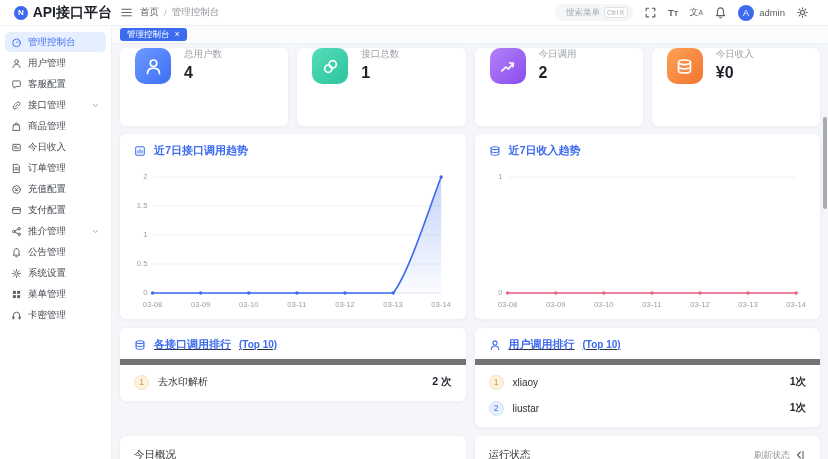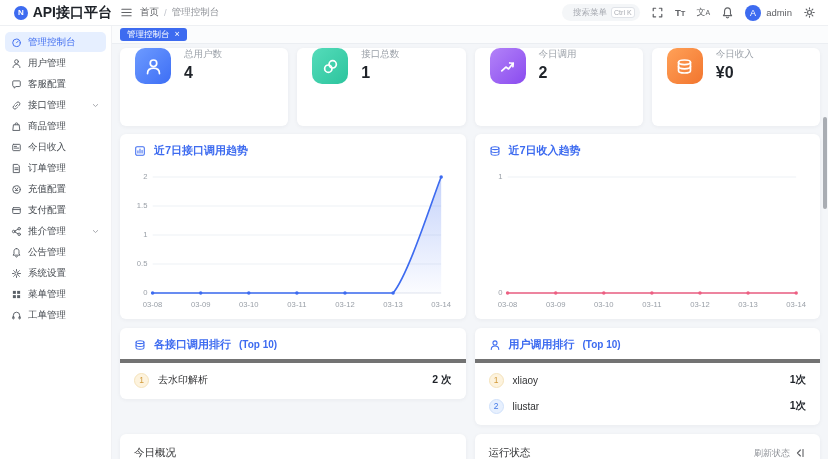--- a/index.html
+++ b/index.html
@@ -11,21 +11,21 @@
   .logo-area { width:112px; display:flex; align-items:center; gap:5px; padding-left:14px; flex:none; }
   .logo-circle { width:14px; height:14px; border-radius:50%; background:#3d6bf0; color:#fff; font-size:8px; font-weight:bold; display:flex; align-items:center; justify-content:center; }
   .app-title { font-size:14px; font-weight:bold; color:#1f2329; white-space:nowrap; }
   .crumb-wrap { display:flex; align-items:flex-start; gap:7px; margin-left:8px; flex:1; }
   .hicon { width:13px; height:13px; color:#606266; display:inline-flex; }
   .hicon svg { width:100%; height:100%; }
   .breadcrumb { display:flex; align-items:center; gap:5px; font-size:9.5px; }
   .crumb-home { color:#606266; }
   .crumb-sep { color:#c0c4cc; }
   .crumb-cur { color:#909399; }
-  .header-right { display:flex; align-items:center; gap:11px; padding-right:12px; }
+  .header-right { display:flex; align-items:center; gap:11px; padding-right:19px; }
   .search-box { display:flex; align-items:center; gap:4px; background:#f4f6f8; border-radius:10px; height:17px; padding:0 6px 0 7px; width:78px; }
   .search-box .hicon { width:10px; height:10px; color:#909399; }
   .search-ph { font-size:8.5px; color:#a8abb2; white-space:nowrap; }
   .search-kbd { font-size:7px; color:#a8abb2; border:1px solid #e0e3e8; background:#fff; border-radius:3px; padding:0 2px; line-height:9px; white-space:nowrap; }
   .tt-icon { font-size:9.5px; color:#606266; font-weight:bold; }
   .trans-icon { font-size:9px; color:#606266; }
   .avatar-wrap { display:flex; align-items:center; gap:5px; }
   .avatar { width:16px; height:16px; border-radius:50%; background:#3d6bf0; color:#fff; font-size:9px; display:flex; align-items:center; justify-content:center; }
   .user-name { font-size:9.5px; color:#606266; }
 
@@ -61,21 +61,21 @@
   .half { flex:1; }
   .card-head { display:flex; align-items:center; gap:8px; padding:9px 14px 7px 14px; }
   .card-head .cicon { width:12px; height:12px; color:#3d6bf0; display:inline-flex; flex:none; }
   .card-head .cicon svg { width:100%; height:100%; }
   .card-title { font-size:11px; font-weight:bold; color:#3d6bf0; }
   .card-suffix { font-size:10px; font-weight:bold; color:#3d6bf0; }
   .chart-body { padding:0 10px 6px 6px; }
   .chart-svg { display:block; width:100%; height:148px; }
 
   
-  .rank-head { border-bottom:4px solid #737373; }
+  .rank-head { border-bottom:6px solid #737373;text-decoration:underline; }
   .rank-list { padding:4px 0 6px 0; }
   .rank-row { display:flex; align-items:center; height:26px; padding:0 14px; }
   .rank-badge { width:15px; height:15px; border-radius:50%; font-size:8.5px; display:flex; align-items:center; justify-content:center; flex:none; }
   .rank-badge.r1 { background:#fdf3de; border:1px solid #f5e3bb; color:#d29a3a; }
   .rank-badge.r2 { background:#e7f0fe; border:1px solid #d0e1fb; color:#4277e5; }
   .rank-name { font-size:10px; color:#303133; margin-left:9px; }
   .rank-count { margin-left:auto; font-size:10.5px; font-weight:bold; color:#1f2329; }
 
   
   .bottom-row { display:flex; gap:9px; }
@@ -283,21 +283,21 @@
       <span>菜单管理</span>
     </div>
     <div class="side-item">
       <span class="sicon">
         <svg viewBox="0 0 14 14" fill="none" stroke="currentColor" stroke-width="1.2" stroke-linecap="round" stroke-linejoin="round">
           <path d="M3 10.2 V6.8 A4 4 0 0 1 11 6.8 V10.2"></path>
           <rect x="2.1" y="8.2" width="1.9" height="3.2" rx="0.9"></rect>
           <rect x="10" y="8.2" width="1.9" height="3.2" rx="0.9"></rect>
         </svg>
       </span>
-      <span>工单管理</span>
+      <span>卡密管理</span>
     </div>
   </div>
 
 <div class="main">
   <div class="tabstrip">
     <div class="tab-chip">
       <span>管理控制台</span>
       <span class="tab-close">×</span>
     </div>
   </div>

